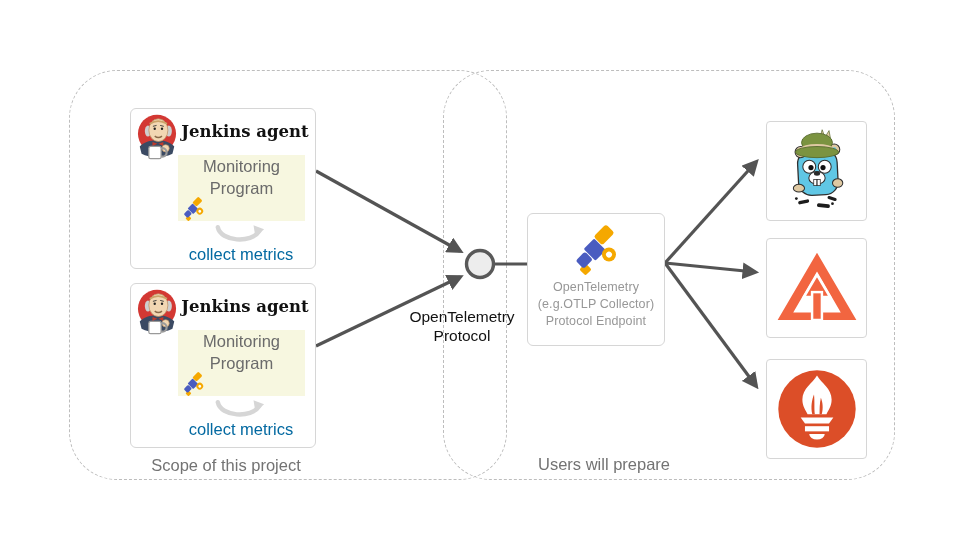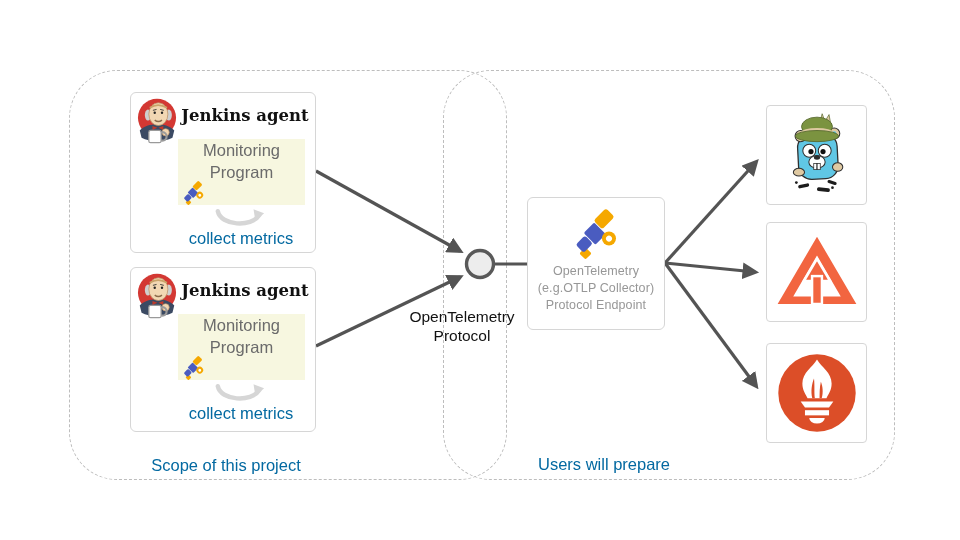--- a/index.html
+++ b/index.html
@@ -5,21 +5,21 @@
   html,body{margin:0;padding:0;background:#fff;}
   .canvas{
     position:relative;width:960px;height:540px;background:#ffffff;overflow:hidden;
     font-family:"Liberation Sans","DejaVu Sans",sans-serif;color:#1a1a1a;
   }
   
   .region{
     position:absolute;border:1.4px dashed #bdbdbd;border-radius:48px;background:transparent;
   }
   .region-label{
-    position:absolute;transform:translateX(-50%);font-size:16.5px;color:#0369a1;white-space:nowrap;
+    position:absolute;transform:translateX(-50%);font-size:16.5px;color:#737373;white-space:nowrap;
   }
   
   .card{
     position:absolute;background:#fff;border:1px solid #d6d6d6;border-radius:6px;box-sizing:border-box;
   }
   
   .mascot{position:absolute;left:4px;top:3px;width:44px;height:49px;}
   .agent-title{
     position:absolute;left:50px;right:6px;top:13px;text-align:center;
     font-family:"DejaVu Serif","Liberation Serif",serif;font-weight:bold;font-size:16.5px;color:#111;
@@ -41,21 +41,21 @@
   }
   
   .backend{display:flex;align-items:center;justify-content:center;border-radius:4px;}
   .backend svg{display:block;}
   
   .protocol-label{
     position:absolute;left:462px;top:308px;transform:translateX(-50%);
     text-align:center;font-size:15.5px;line-height:18.5px;color:#111;white-space:nowrap;
   }
   .connectors{position:absolute;left:0;top:0;width:960px;height:540px;pointer-events:none;}
-  .layer-regions{z-index:1;} .layer-lines{z-index:2;} .layer-cards{z-index:3;}
+  .layer-regions{z-index:1;} .layer-lines{z-index:2;} .layer-cards{z-index:3;margin-top:16px;}
 </style>
 </head>
 <body>
 
 <div class="canvas">
 
   <svg width="0" height="0" style="position:absolute" aria-hidden="true">
     <defs>
 
       <g id="telescope">

